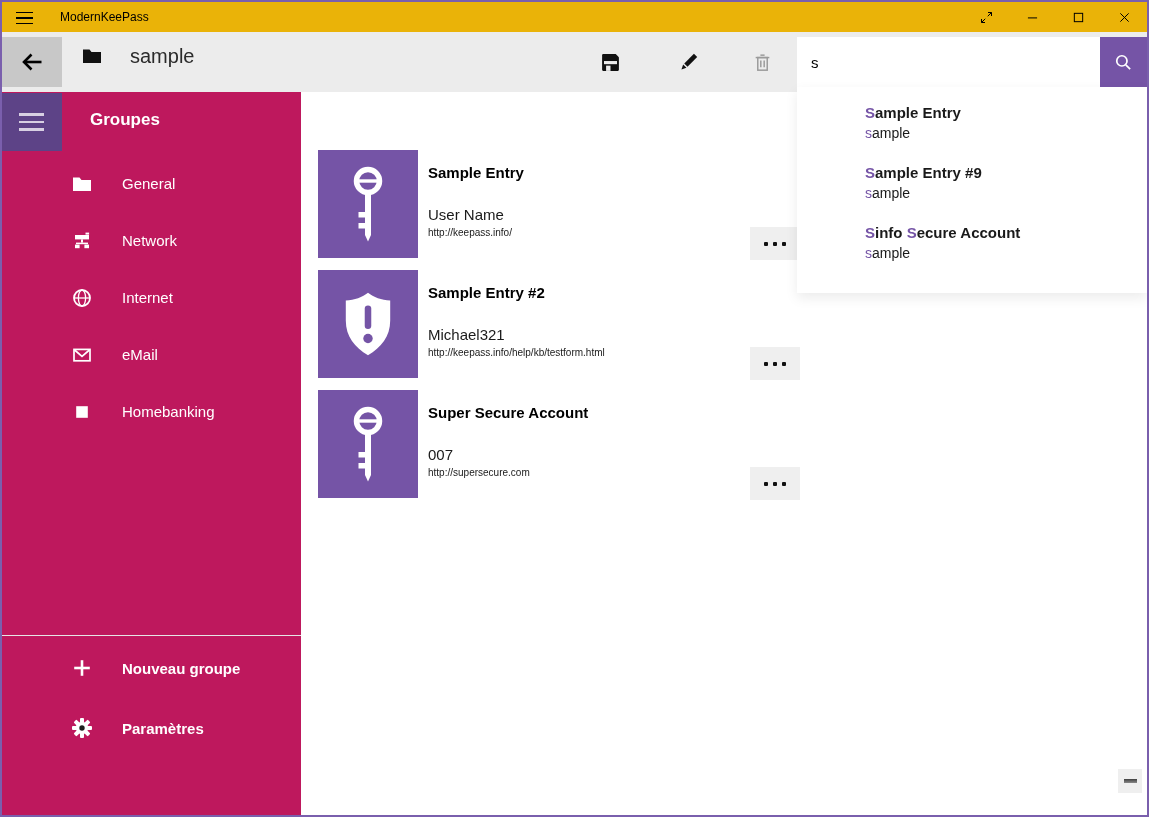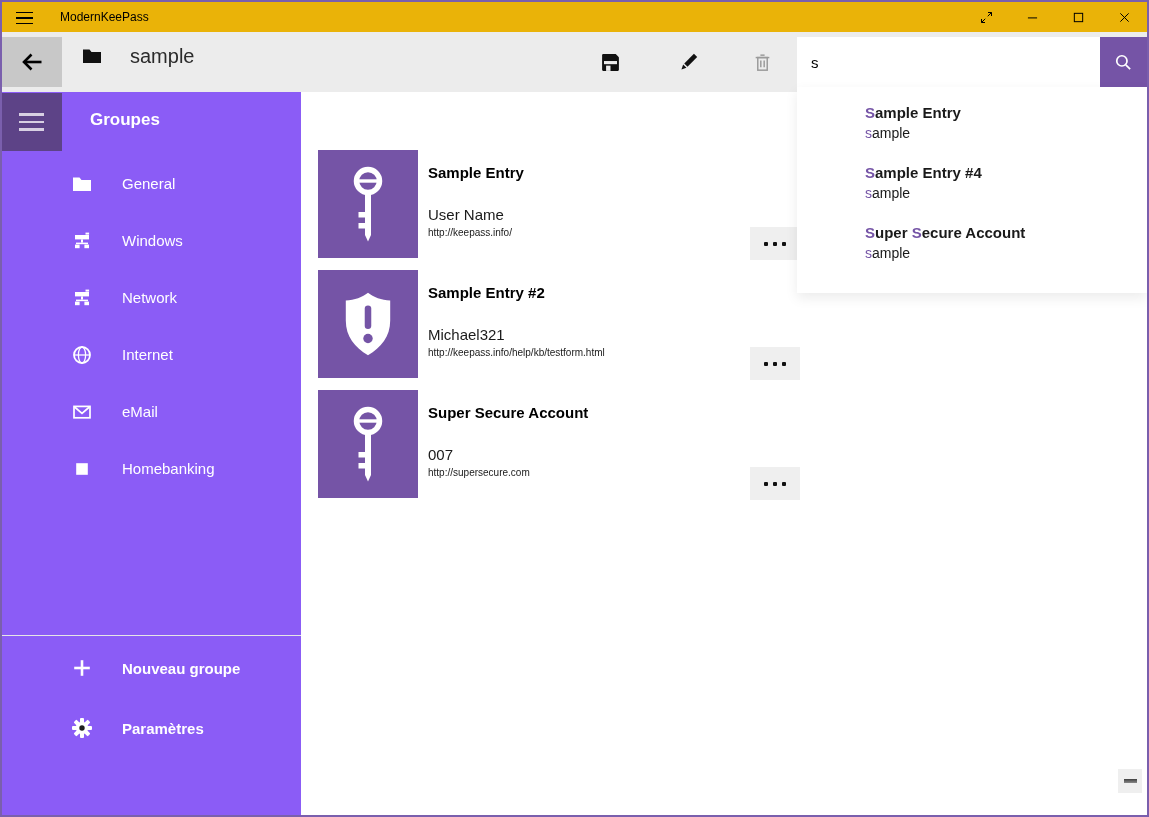--- a/index.html
+++ b/index.html
@@ -27,21 +27,21 @@
   .search-btn{position:absolute;left:1098px;top:5px;width:47px;height:50px;background:#7554a6;
     display:flex;align-items:center;justify-content:center;}
   
   .suggestions{position:absolute;left:795px;top:85px;width:350px;background:#fff;z-index:30;
     padding:12px 0 14px 0;box-shadow:0 5px 12px rgba(0,0,0,.08);}
   .suggestion{height:60px;padding:4px 10px 0 68px;box-sizing:border-box;}
   .sg-title{font-size:15px;font-weight:700;line-height:20px;color:#1a1a1a;}
   .sg-sub{font-size:14px;line-height:20px;color:#1a1a1a;}
   .hl{color:#7554a6;}
   
-  .sidebar{position:absolute;left:0;top:90px;width:299px;bottom:0;background:#8b5cf6;}
+  .sidebar{position:absolute;left:0;top:90px;width:299px;bottom:0;background:#be185d;}
   .sb-burger{position:absolute;left:0;top:1px;width:60px;height:58px;background:#5d4387;
     display:flex;flex-direction:column;justify-content:center;gap:5px;padding-left:17px;box-sizing:border-box;}
   .sb-burger span{display:block;width:25px;height:2.4px;background:#d8d0e3;}
   .sb-header{position:absolute;left:88px;top:18px;font-size:17px;font-weight:700;color:#fff;}
   .sb-list{position:absolute;left:0;top:63px;right:0;}
   .sb-item{height:57px;display:flex;align-items:center;color:#fff;font-size:15px;padding-left:48px;}
   .sb-item .ic{width:20px;height:20px;margin-left:22px;flex:0 0 auto;}
   .sb-item .lbl{margin-left:30px;white-space:nowrap;}
   .sb-divider{position:absolute;left:0;top:543px;right:0;height:1px;background:#e6e6e6;}
   .sb-footer{position:absolute;left:0;top:546px;right:0;}
@@ -163,58 +163,45 @@
       </span>
     </div>
   </div>
 
   <div class="suggestions">
     <div class="suggestion">
       <div class="sg-title"><span class="hl">S</span><span>ample Entry</span></div>
       <div class="sg-sub"><span class="hl">s</span><span>ample</span></div>
     </div>
     <div class="suggestion">
-      <div class="sg-title"><span class="hl">S</span><span>ample Entry #4</span></div>
+      <div class="sg-title"><span class="hl">S</span><span>ample Entry #9</span></div>
       <div class="sg-sub"><span class="hl">s</span><span>ample</span></div>
     </div>
     <div class="suggestion">
-      <div class="sg-title"><span class="hl">S</span><span>uper </span><span class="hl">S</span><span>ecure Account</span></div>
+      <div class="sg-title"><span class="hl">S</span><span>info </span><span class="hl">S</span><span>ecure Account</span></div>
       <div class="sg-sub"><span class="hl">s</span><span>ample</span></div>
     </div>
   </div>
 
   <div class="sidebar">
     <div class="sb-burger">
       <span></span>
         <span></span>
         <span></span>
     </div>
     <div class="sb-header">Groupes</div>
 
     <div class="sb-list">
       <div class="sb-item">
         <span class="ic">
           <svg width="20" height="20" viewBox="0 0 20 16">
               <path d="M1 1.5 h6.5 l2 2.5 h9.5 v11 h-18 z" fill="#fff"></path>
             </svg>
         </span>
         <span class="lbl">General</span>
-      </div>
-      <div class="sb-item">
-        <span class="ic">
-          <svg width="20" height="20" viewBox="0 0 20 20" fill="#fff">
-            <rect x="13.5" y="1.6" width="3.6" height="2"></rect>
-            <rect x="3" y="4" width="14" height="4.4"></rect>
-            <rect x="9" y="8.4" width="2" height="3.2"></rect>
-            <rect x="4" y="11.6" width="12" height="1.6"></rect>
-            <rect x="3" y="13.6" width="4.6" height="3.6"></rect>
-            <rect x="12.4" y="13.6" width="4.6" height="3.6"></rect>
-          </svg>
-        </span>
-        <span class="lbl">Windows</span>
       </div>
       <div class="sb-item">
         <span class="ic">
           <svg width="20" height="20" viewBox="0 0 20 20" fill="#fff">
             <rect x="13.5" y="1.6" width="3.6" height="2"></rect>
             <rect x="3" y="4" width="14" height="4.4"></rect>
             <rect x="9" y="8.4" width="2" height="3.2"></rect>
             <rect x="4" y="11.6" width="12" height="1.6"></rect>
             <rect x="3" y="13.6" width="4.6" height="3.6"></rect>
             <rect x="12.4" y="13.6" width="4.6" height="3.6"></rect>

